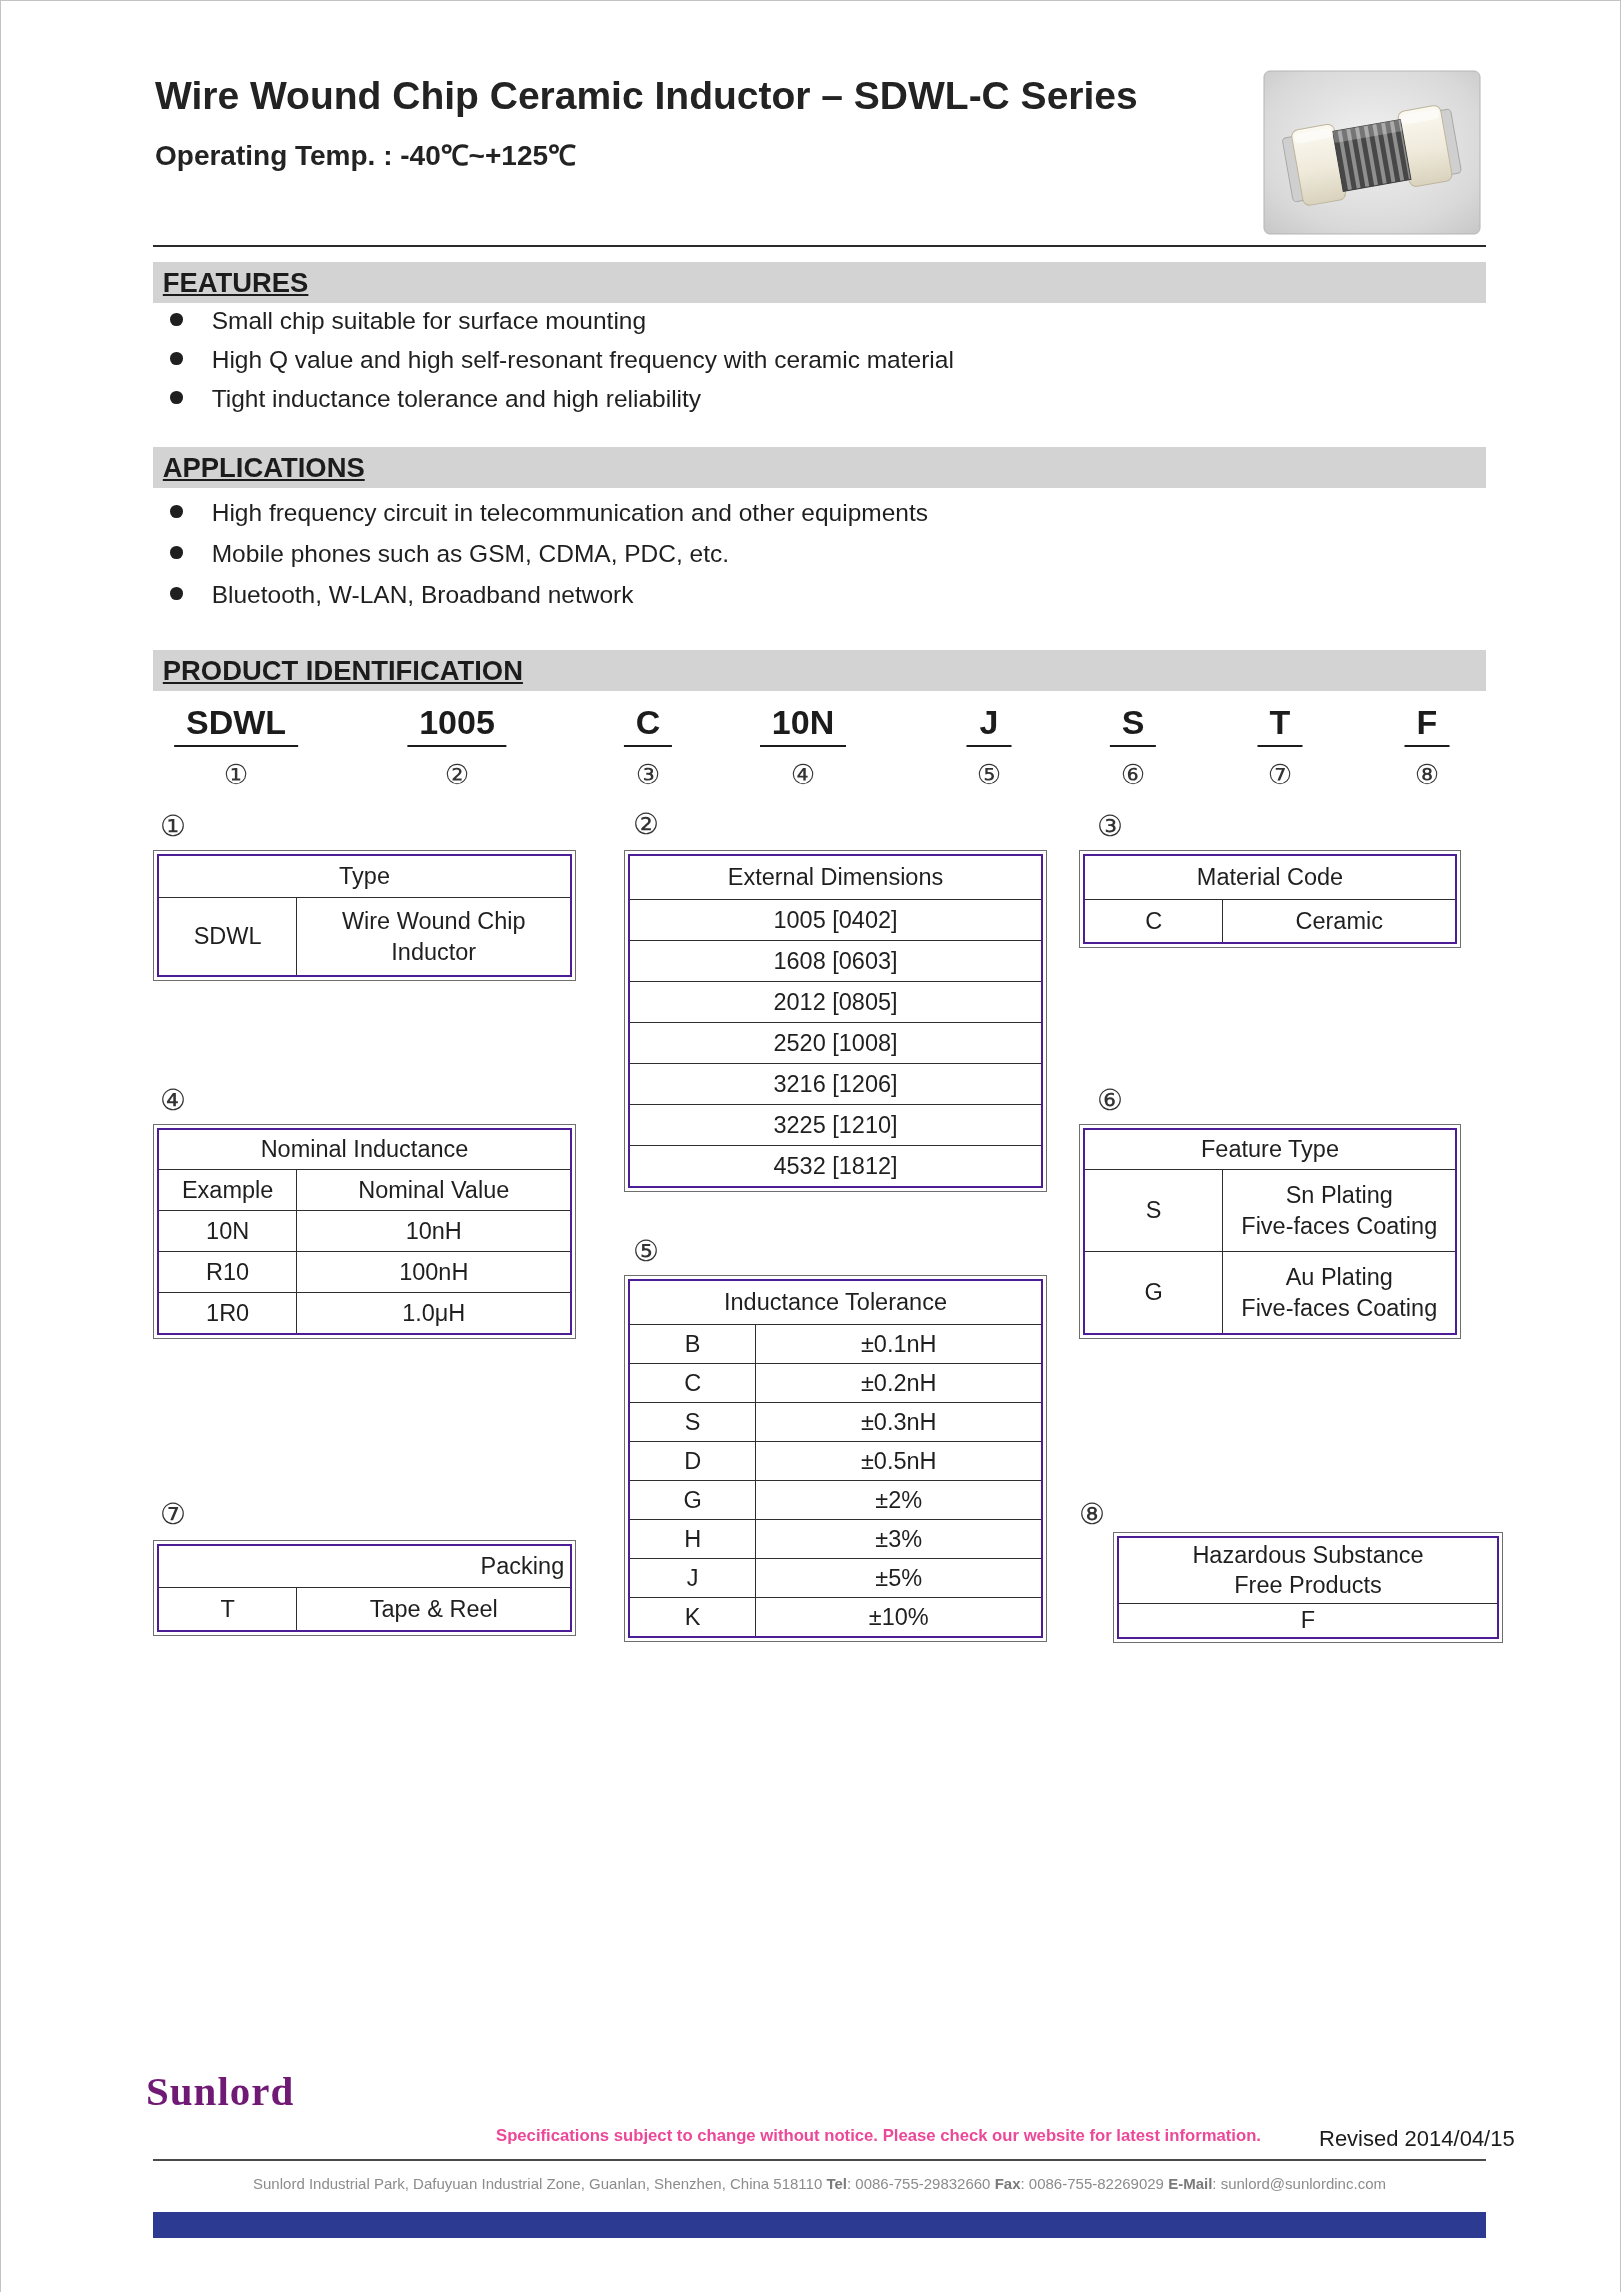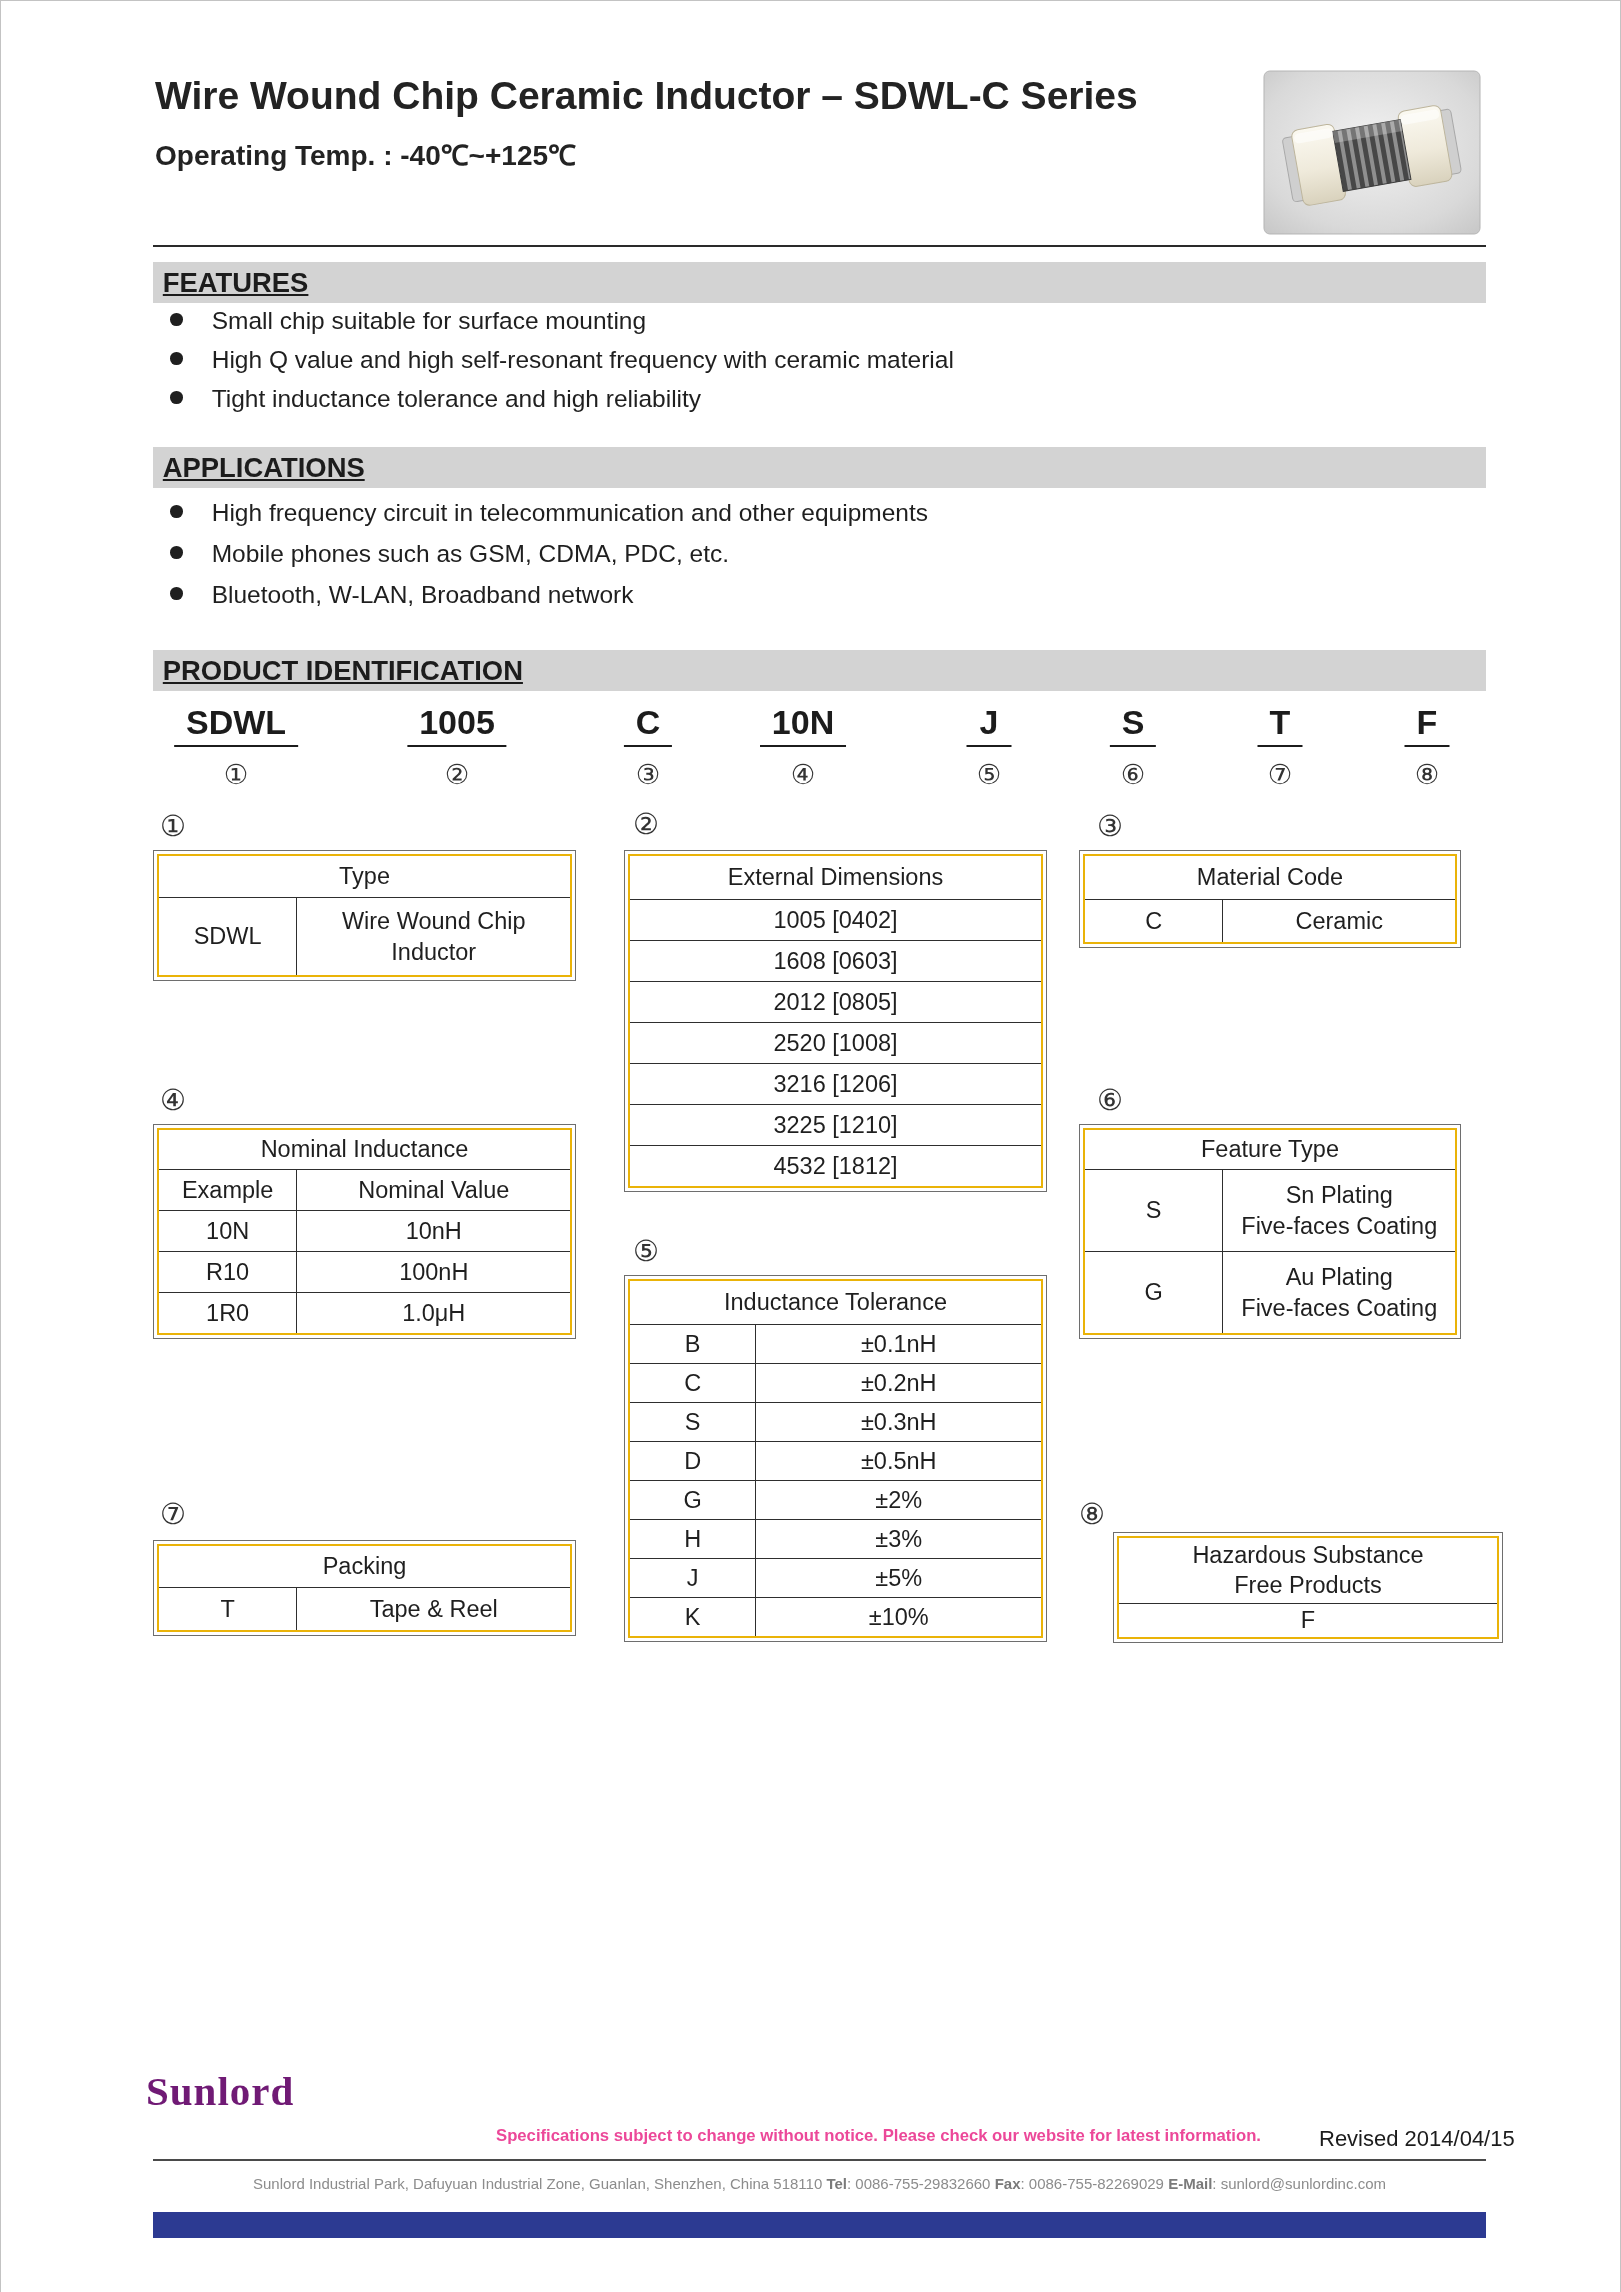--- a/index.html
+++ b/index.html
@@ -27,21 +27,21 @@
   
   .code-seg { position:absolute; top:702px; transform:translateX(-50%); text-align:center; }
   .code { display:inline-block; font-size:34px; font-weight:bold; color:#1c1c1c; border-bottom:2.9px solid #1c1c1c; padding:0 11.8px 2.9px 11.8px; min-width:45px; }
   .code-marker { display:block; font-size:27.4px; color:#333; margin-top:11.8px; }
 
   
   .tbl-marker { font-size:29px; color:#333; }
 
   
   .tbl-wrap { position:absolute; border:1px solid #6e6e6e; padding:2.9px; background:#fff; }
-  table.tbl { width:100%; border-collapse:collapse; border:2px solid #eab308; table-layout:fixed; }
+  table.tbl { width:100%; border-collapse:collapse; border:2px solid #4c1d95; table-layout:fixed; }
   .tbl th, .tbl td { border:1px solid #2e2e2e; font-size:23.5px; font-weight:normal; text-align:center; vertical-align:middle; color:#1f1f1f; padding:2px 5.9px; }
   .pre { white-space:pre-line; line-height:1.3; }
 
   #type-table      { left:152px;  top:849px;  width:423px; }
   #type-table th   { height:43px; }
   #type-table td   { height:78px; }
 
   #dims-table      { left:623px;  top:849px;  width:423px; }
   #dims-table th   { height:45px; }
   #dims-table td   { height:41px; }
@@ -56,21 +56,21 @@
 
   #tolerance-table    { left:623px; top:1274px; width:423px; }
   #tolerance-table th { height:45px;margin-left:44px; }
   #tolerance-table td { height:39px; }
 
   #feature-table     { left:1078px; top:1123px; width:382px; }
   #feature-table th  { height:41px; }
   #feature-table td  { height:82px; }
 
   #packing-table     { left:152px; top:1539px; width:423px; }
-  #packing-table th  { height:43px; }
+  #packing-table th  { height:43px;text-align:right; }
   #packing-table td  { height:43px; }
 
   #hazard-table      { left:1112px; top:1531px; width:390px; }
   #hazard-table th   { height:63px; }
   #hazard-table td   { height:35px; }
 
   
   #footer-logo { left:145px; top:2066px; font-family:"Liberation Serif", serif; font-size:41px; font-weight:bold; color:#701a75; letter-spacing:1px; }
   #footer-note { left:495px; top:2125px; font-size:16.7px; font-weight:bold; color:#ec4899; }
   #footer-revised { left:1318px; top:2125px; font-size:22px; font-weight:normal; color:#1c1c1c; }

